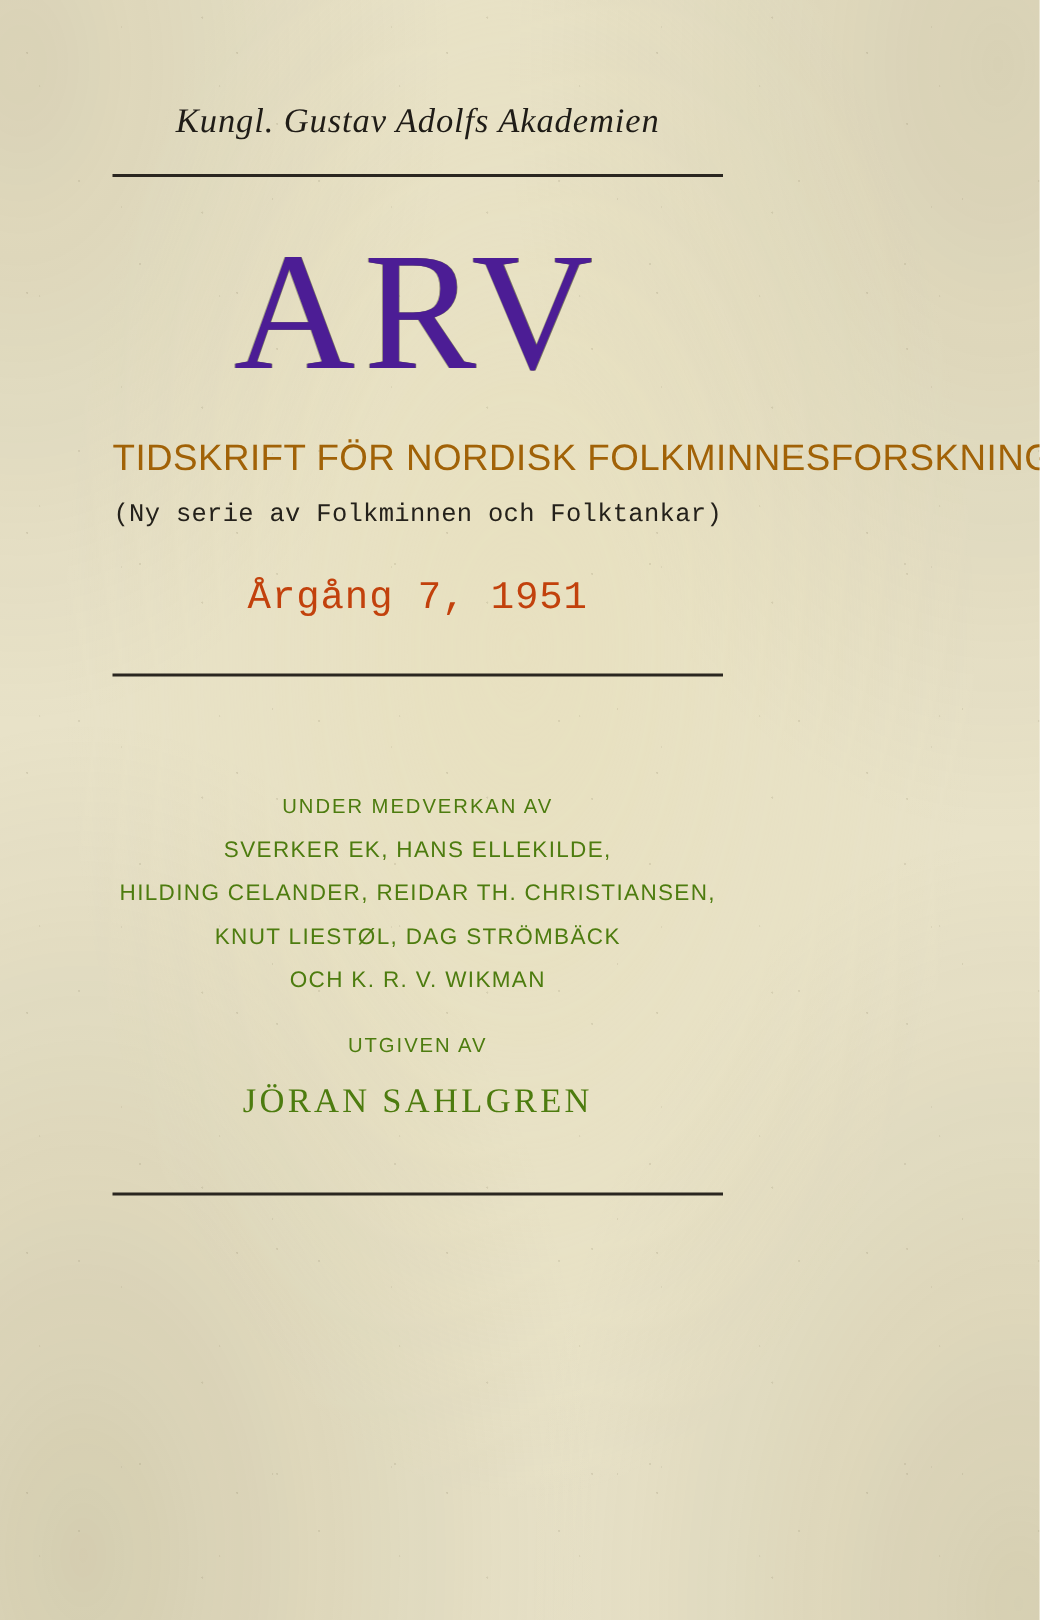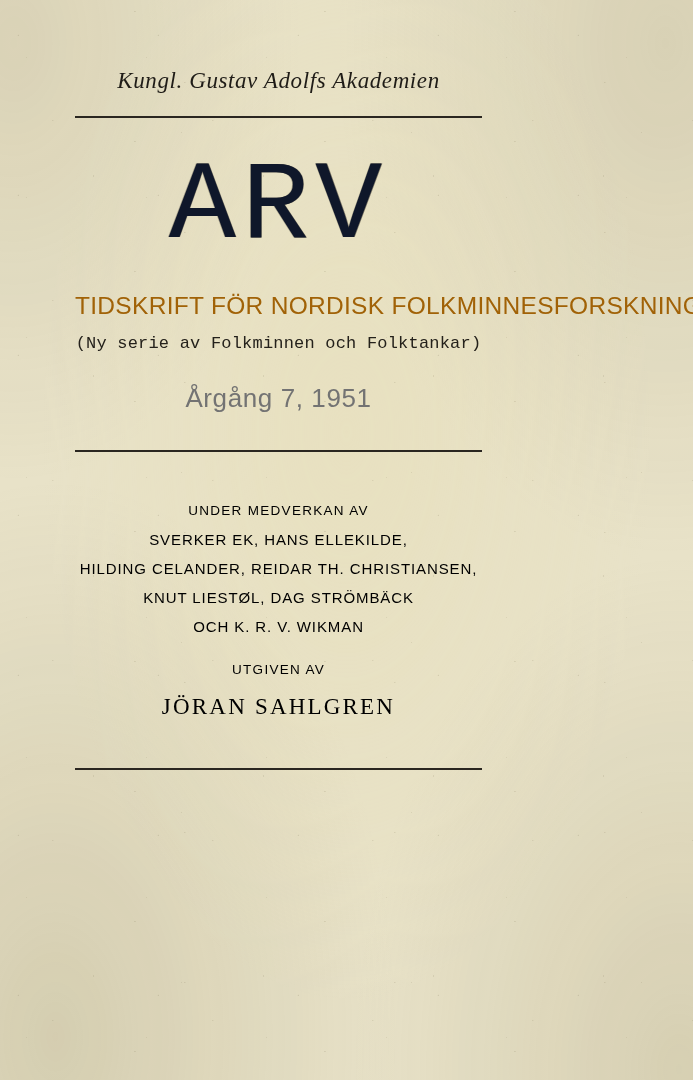--- a/index.html
+++ b/index.html
@@ -70,26 +70,26 @@
     border: 0;
     border-top: 2px solid #2a2620;
     margin: 0;
     width: 100%;
   }
   .rule-top { margin-top: 23px; }
   .rule-mid { margin-top: 36px; }
   .rule-bottom { margin-top: 47px; }
 
   .arv {
-    font-family: Liberation Mono, monospace;
+    font-family: Liberation Serif, serif;
     font-size: 112px;
     letter-spacing: 6px;
     line-height: 1;
     margin-top: 34px;
-    color: #0f172a;
+    color: #4c1d95;
     font-weight: normal;
     text-shadow: 0.6px 0 0 rgba(29,26,21,0.55), -0.6px 0 0 rgba(29,26,21,0.35);
   }
 
   .subtitle {
     font-family: "Liberation Sans", sans-serif;
     font-size: 24.5px;
     letter-spacing: 0.3px;
     margin-top: 28px;
     color: #a16207;
@@ -98,31 +98,31 @@
 
   .series {
     font-family: Liberation Mono, monospace;
     font-size: 17px;
     letter-spacing: 0.2px;
     margin-top: 14px;
     color: #24211b;
   }
 
   .volume {
-    font-family: Liberation Sans, sans-serif;
+    font-family: Liberation Mono, monospace;
     font-size: 26px;
     letter-spacing: 0.6px;
     margin-top: 30px;
-    color: #737373;
+    color: #c2410c;
   }
 
   .credits {
-    margin-top: 46px;
+    margin-top: 74px;
     font-family: "Liberation Sans", sans-serif;
-    color: #000000;
+    color: #4d7c0f;
   }
   .credits .line {
     font-size: 14.5px;
     letter-spacing: 1.1px;
     line-height: 1.95;
     text-transform: uppercase;
   }
   .credits .small-caps-lead {
     font-size: 13.5px;
     letter-spacing: 1.3px;

